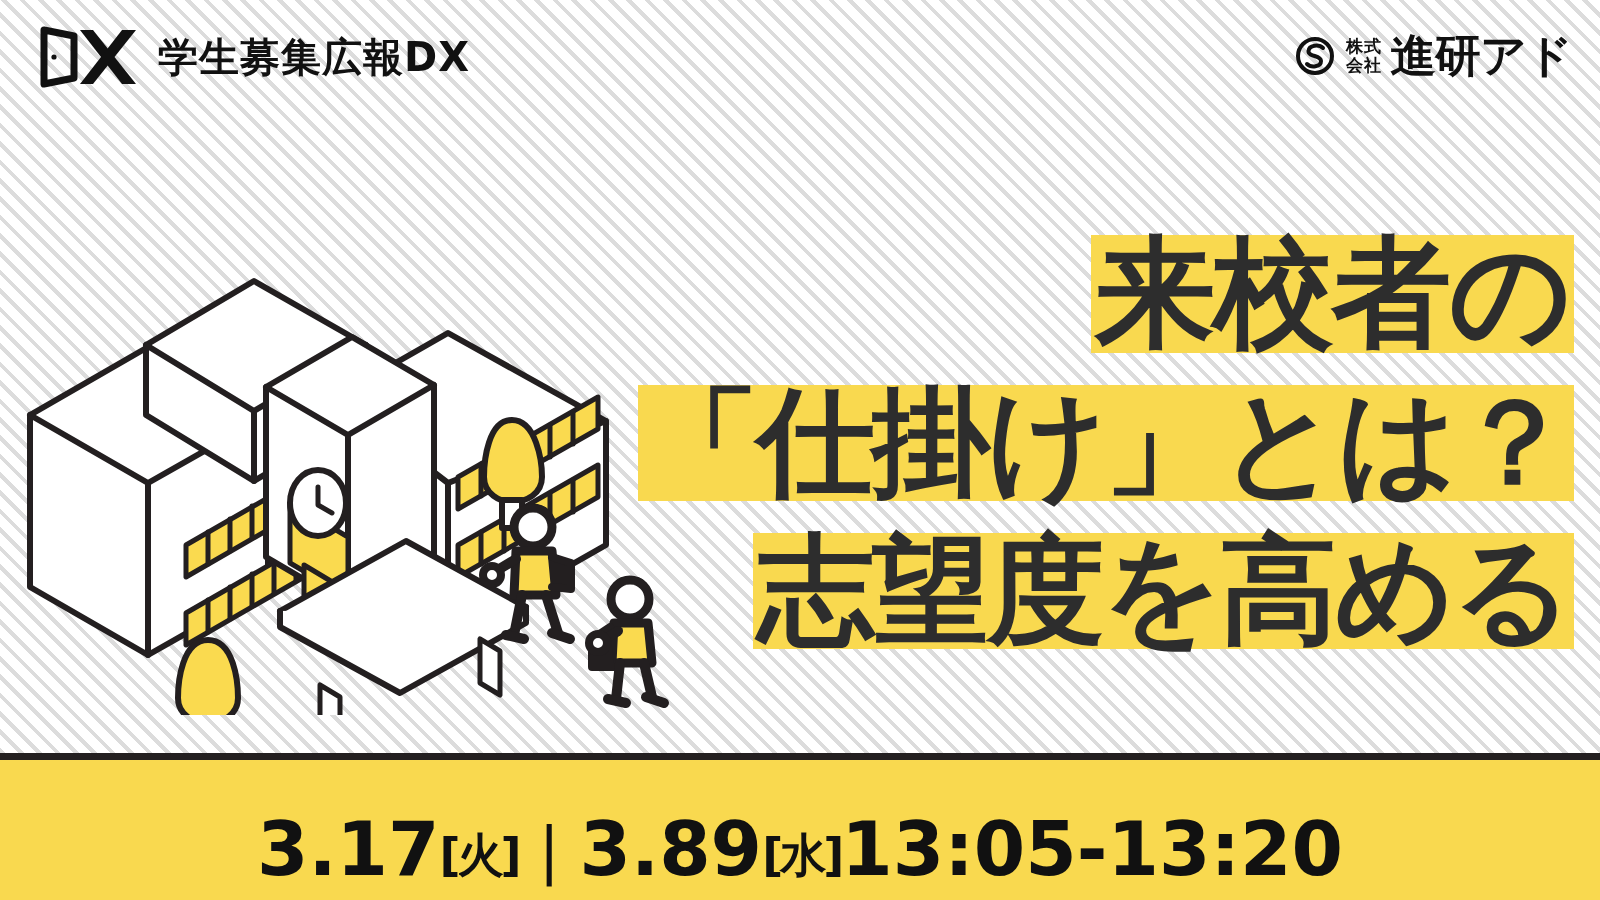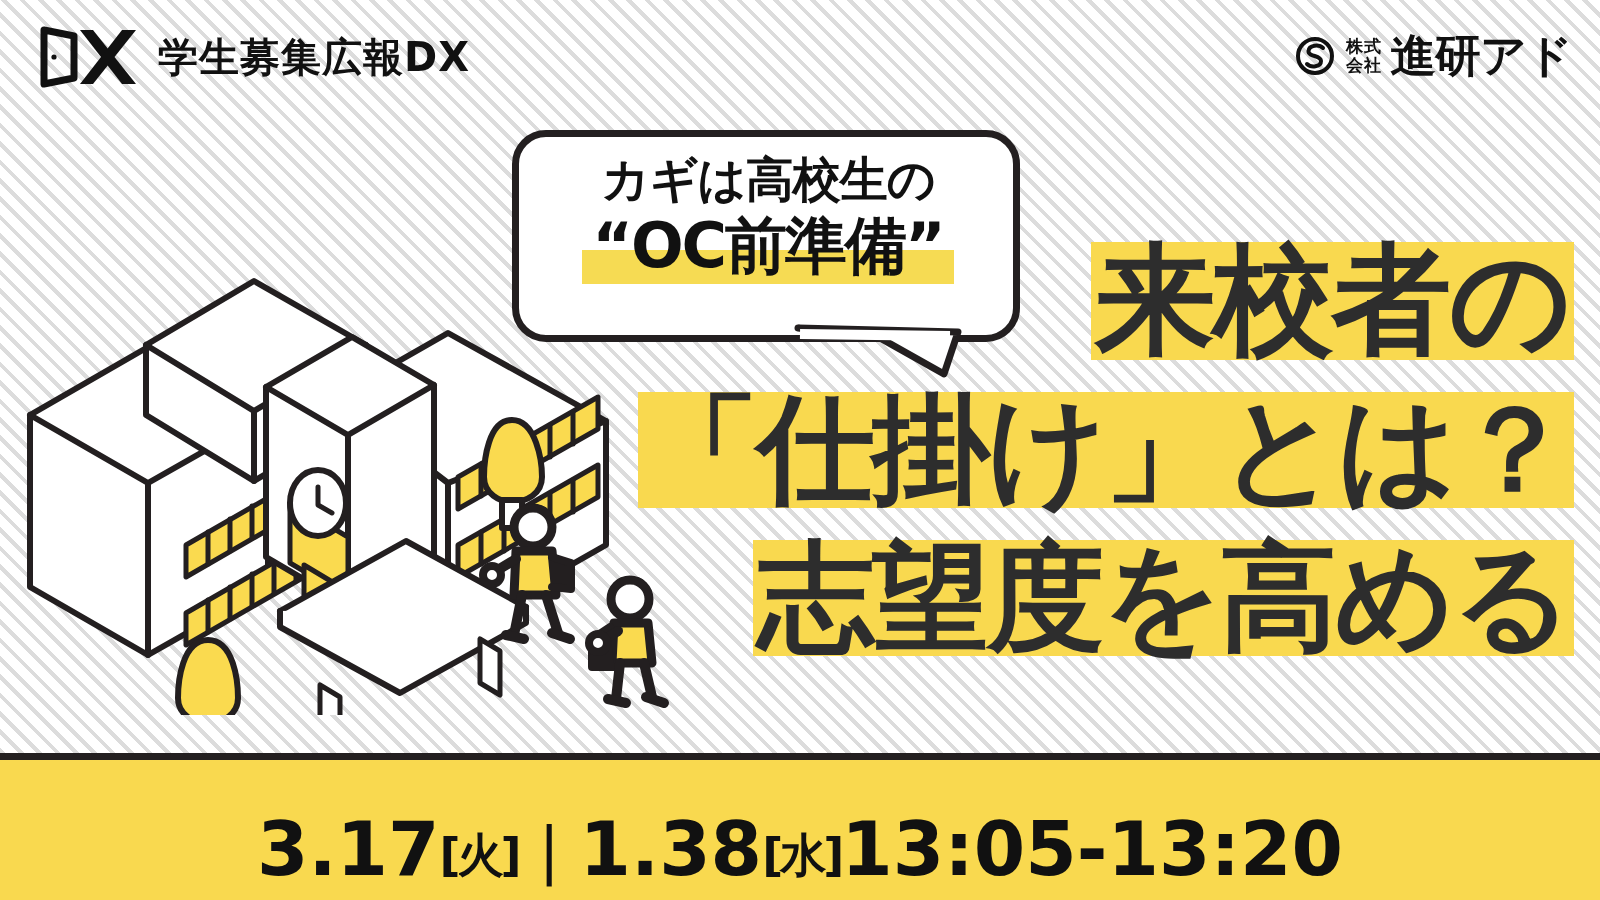--- a/index.html
+++ b/index.html
@@ -70,21 +70,21 @@
     font-size:62px;font-weight:bold;color:#111;letter-spacing:-2px;
     white-space:nowrap;padding:0 4px;
   }
   .bubble-hl{
     position:absolute;left:-6px;bottom:4px;width:calc(100% + 12px);height:34px;
     background:#f6db53;z-index:-1;
   }
   .bubble-tail{position:absolute;left:0;top:0;width:540px;height:260px;z-index:3;}
   
   .title-block{
-    position:absolute;right:28px;top:236px;width:920px;
+    position:absolute;right:28px;top:229px;width:920px;
     display:flex;flex-direction:column;align-items:flex-end;gap:22px;
   }
   .title-line{
     position:relative;display:inline-block;line-height:1;
     font-family:"DejaVu Sans","Liberation Sans",sans-serif;
     font-weight:bold;color:#2d2d2d;white-space:nowrap;
   }
   .title-line .hl{
     position:absolute;left:-2px;right:-2px;top:6px;bottom:4px;
     background:#f9d94f;z-index:0;
@@ -253,34 +253,20 @@
         <path d="M600 416 L584 426" stroke-width="10" fill="none"></path>
         <circle cx="580" cy="428" r="9" fill="#ffffff" stroke-width="8"></circle>
         <path d="M602 448 L598 484" stroke-width="10" fill="none"></path>
         <path d="M626 448 L634 482" stroke-width="10" fill="none"></path>
         <path d="M590 484 L608 488" stroke-width="10" fill="#ffffff"></path>
         <path d="M628 482 L646 488" stroke-width="10" fill="#ffffff"></path>
       </g>
     </svg>
   </div>
 
-  <div class="bubble-wrap">
-    <svg class="bubble-tail" viewBox="0 0 540 260">
-      <path d="M300 206 L460 210 L446 252 L382 216 Z" fill="#ffffff" stroke="#231f20" stroke-width="7" stroke-linejoin="round"></path>
-      <path d="M302 212 L452 214" stroke="#ffffff" stroke-width="10"></path>
-    </svg>
-    <div class="bubble-box"></div>
-    <div class="bubble-line1">カギは高校生の</div>
-    <div class="bubble-line2-wrap">
-      <span class="bubble-line2">
-        <span class="bubble-hl"></span>
-        <span>“OC前準備”</span>
-      </span>
-    </div>
-  </div>
 
   <div class="title-block">
     <div class="title-line t1">
       <span class="hl"></span>
       <span class="tx">来校者の</span>
     </div>
     <div class="title-line t3">
       <span class="hl"></span>
       <span class="tx">「仕掛け」とは？</span>
     </div>
@@ -290,21 +276,21 @@
     </div>
   </div>
 
   <div class="date-bar">
     <div class="date-text">
       <span>3.17</span>
       <span class="date-dow">
         <span>[</span><span>火</span><span>]</span>
       </span>
       <span class="date-sep">|</span>
-      <span>1.38</span>
+      <span>3.89</span>
       <span class="date-dow">
         <span>[</span><span>水</span><span>]</span>
       </span>
       <span>13:05-13:20</span>
     </div>
   </div>
 
 </div>
 
 </body></html>

